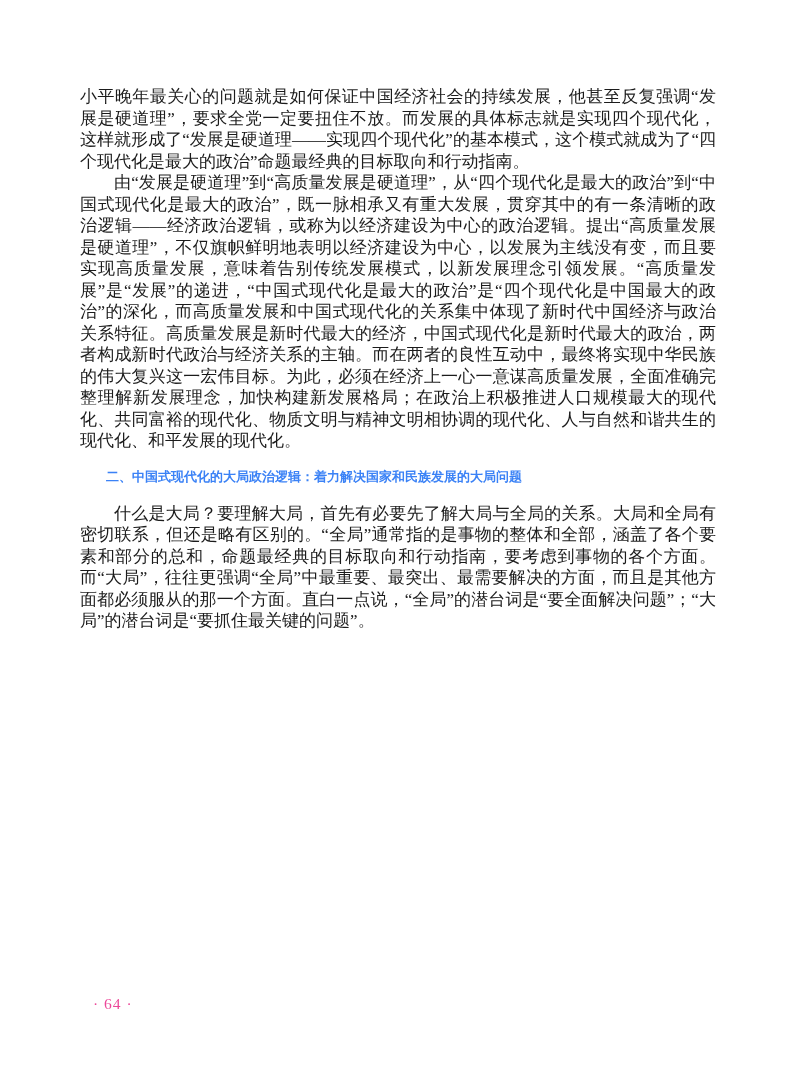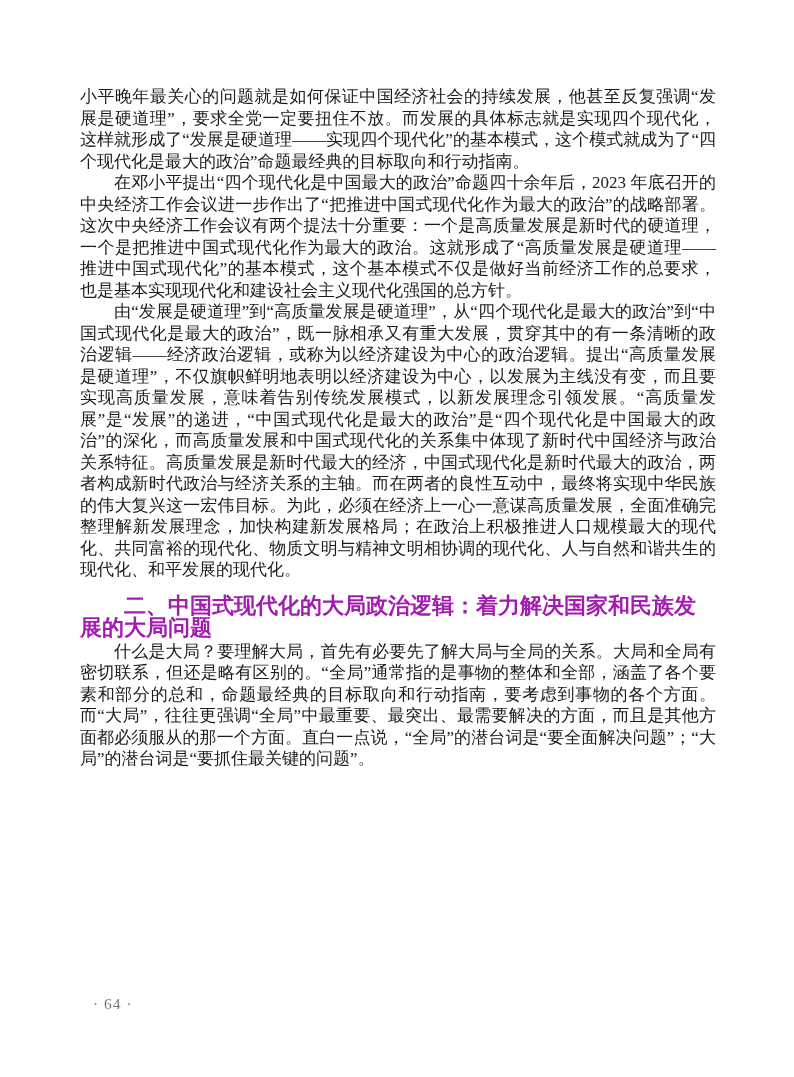--- a/index.html
+++ b/index.html
@@ -29,43 +29,42 @@
     margin: 0;
     font-size: 17px;
     line-height: 21.5px;
     text-align: justify;
     text-justify: inter-ideograph;
     text-indent: 2em;
     word-break: break-all;
   }
   .para.no-indent { text-indent: 0; }
   .section-heading {
-    margin: 14px 0 2px 0;
-    font-size: 22px;
+    margin: 14px 0 15px 0;
+    font-size: 13px;
     line-height: 22px;
     font-weight: 700;
     font-family: "Liberation Sans", "DejaVu Sans", sans-serif;
     text-indent: 2em;
-    color: #a21caf;
+    color: #3b82f6;
   }
   .page-number {
     position: absolute;
     left: 93px;
     top: 995px;
     font-size: 15.5px;
     line-height: 18px;
     letter-spacing: 1px;
-    color: #737373;
+    color: #ec4899;
   }
 </style>
 </head>
 <body>
 
 <div class="page">
   <div class="text-block">
     <p class="para no-indent">小平晚年最关心的问题就是如何保证中国经济社会的持续发展，他甚至反复强调“发展是硬道理”，要求全党一定要扭住不放。而发展的具体标志就是实现四个现代化，这样就形成了“发展是硬道理——实现四个现代化”的基本模式，这个模式就成为了“四个现代化是最大的政治”命题最经典的目标取向和行动指南。</p>
-    <p class="para">在邓小平提出“四个现代化是中国最大的政治”命题四十余年后，2023 年底召开的中央经济工作会议进一步作出了“把推进中国式现代化作为最大的政治”的战略部署。这次中央经济工作会议有两个提法十分重要：一个是高质量发展是新时代的硬道理，一个是把推进中国式现代化作为最大的政治。这就形成了“高质量发展是硬道理——推进中国式现代化”的基本模式，这个基本模式不仅是做好当前经济工作的总要求，也是基本实现现代化和建设社会主义现代化强国的总方针。</p>
     <p class="para">由“发展是硬道理”到“高质量发展是硬道理”，从“四个现代化是最大的政治”到“中国式现代化是最大的政治”，既一脉相承又有重大发展，贯穿其中的有一条清晰的政治逻辑——经济政治逻辑，或称为以经济建设为中心的政治逻辑。提出“高质量发展是硬道理”，不仅旗帜鲜明地表明以经济建设为中心，以发展为主线没有变，而且要实现高质量发展，意味着告别传统发展模式，以新发展理念引领发展。“高质量发展”是“发展”的递进，“中国式现代化是最大的政治”是“四个现代化是中国最大的政治”的深化，而高质量发展和中国式现代化的关系集中体现了新时代中国经济与政治关系特征。高质量发展是新时代最大的经济，中国式现代化是新时代最大的政治，两者构成新时代政治与经济关系的主轴。而在两者的良性互动中，最终将实现中华民族的伟大复兴这一宏伟目标。为此，必须在经济上一心一意谋高质量发展，全面准确完整理解新发展理念，加快构建新发展格局；在政治上积极推进人口规模最大的现代化、共同富裕的现代化、物质文明与精神文明相协调的现代化、人与自然和谐共生的现代化、和平发展的现代化。</p>
     <h2 class="section-heading">二、中国式现代化的大局政治逻辑：着力解决国家和民族发展的大局问题</h2>
     <p class="para">什么是大局？要理解大局，首先有必要先了解大局与全局的关系。大局和全局有密切联系，但还是略有区别的。“全局”通常指的是事物的整体和全部，涵盖了各个要素和部分的总和，命题最经典的目标取向和行动指南，要考虑到事物的各个方面。而“大局”，往往更强调“全局”中最重要、最突出、最需要解决的方面，而且是其他方面都必须服从的那一个方面。直白一点说，“全局”的潜台词是“要全面解决问题”；“大局”的潜台词是“要抓住最关键的问题”。</p>
   </div>
   <div class="page-number">· 64 ·</div>
 </div>
 
 </body></html>

